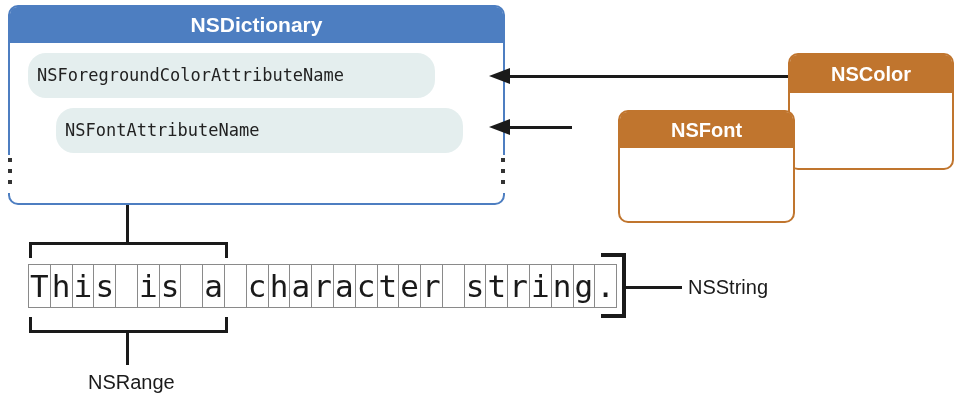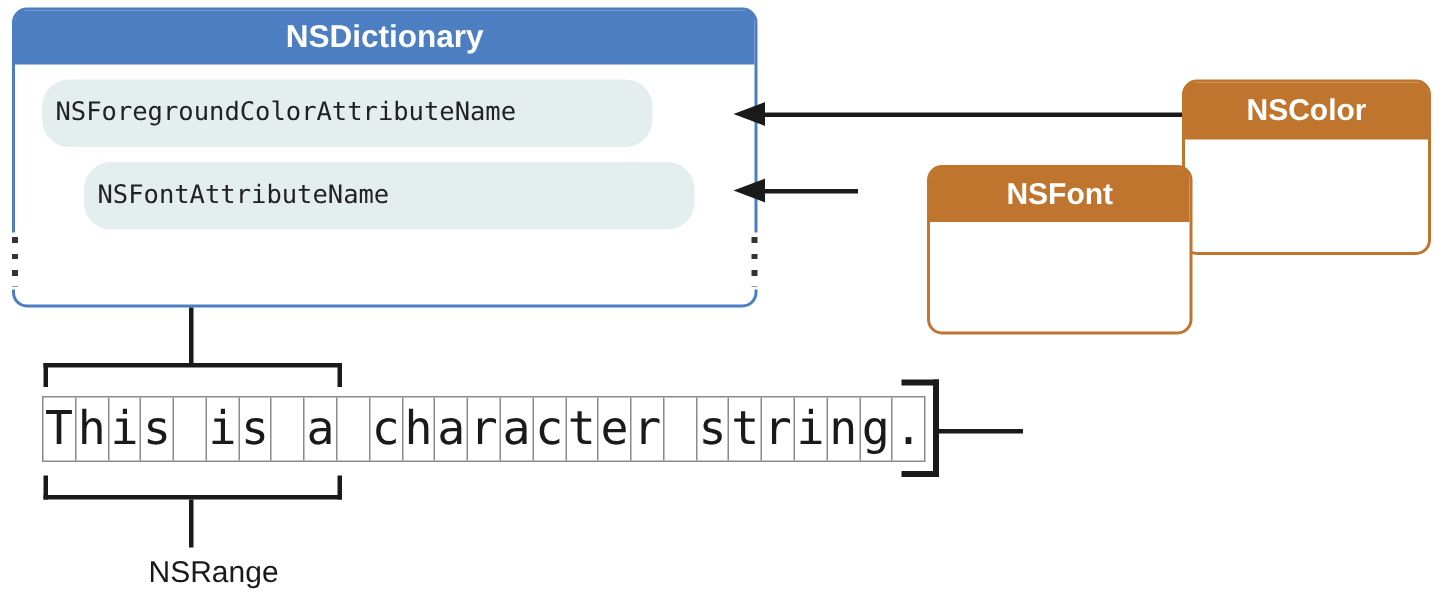--- a/index.html
+++ b/index.html
@@ -165,20 +165,21 @@
       <div class="cell">i</div>
       <div class="cell">n</div>
       <div class="cell">g</div>
       <div class="cell">.</div>
     </div>
 
   <div class="vline" style="left:29px; top:317px; width:3px; height:16px;"></div>
   <div class="vline" style="left:225px; top:317px; width:3px; height:16px;"></div>
   <div class="hline" style="left:29px; top:330px; width:199px; height:3px;"></div>
   <div class="vline" style="left:126px; top:333px; width:3px; height:32px;"></div>
-  <div class="lbl" style="left:88px; top:371px;margin-left:11px;">NSRange</div>
+  <div class="lbl" style="left:88px; top:371px;">NSRange</div>
 
   <div class="hline" style="left:601px; top:253px; width:25px; height:4px;"></div>
   <div class="vline" style="left:622px; top:253px; width:4px; height:65px;"></div>
   <div class="hline" style="left:601px; top:314px; width:25px; height:4px;"></div>
   <div class="hline" style="left:626px; top:286px; width:56px; height:3px;"></div>
+  <div class="lbl" style="left:688px; top:276px;">NSString</div>
 
 </div>
 
 </body></html>

